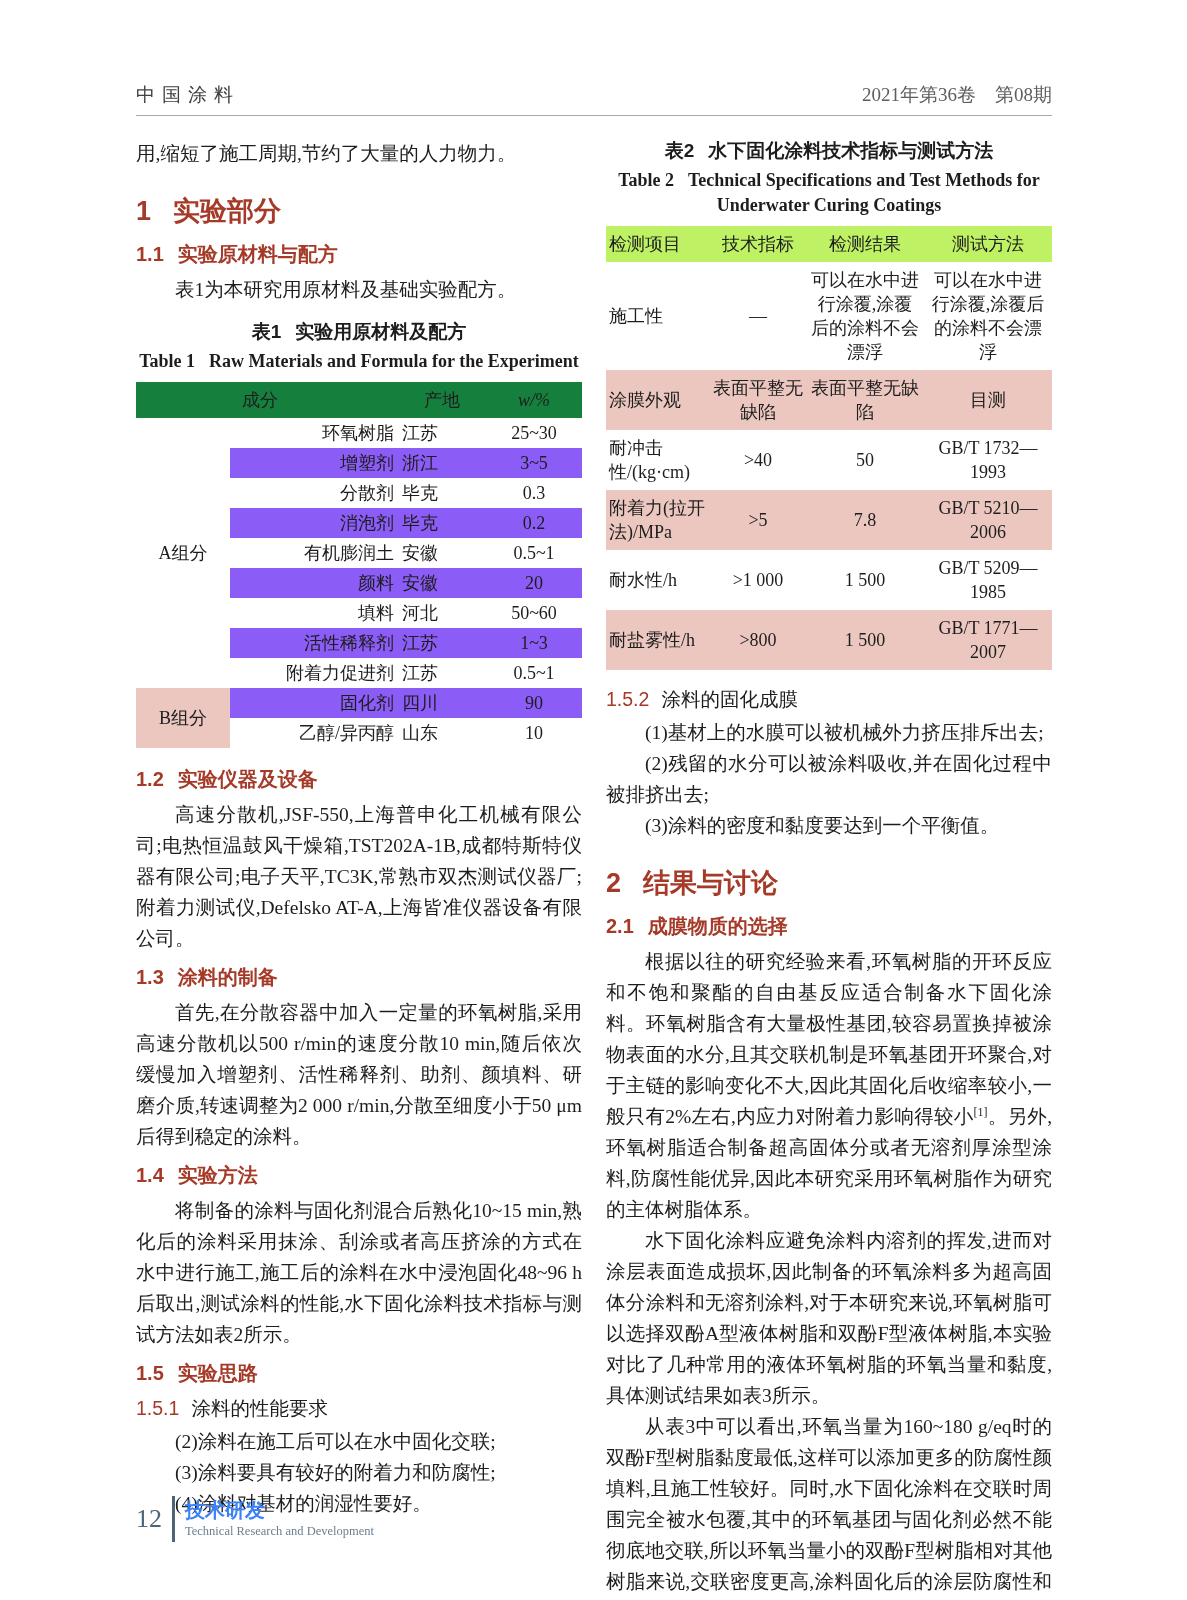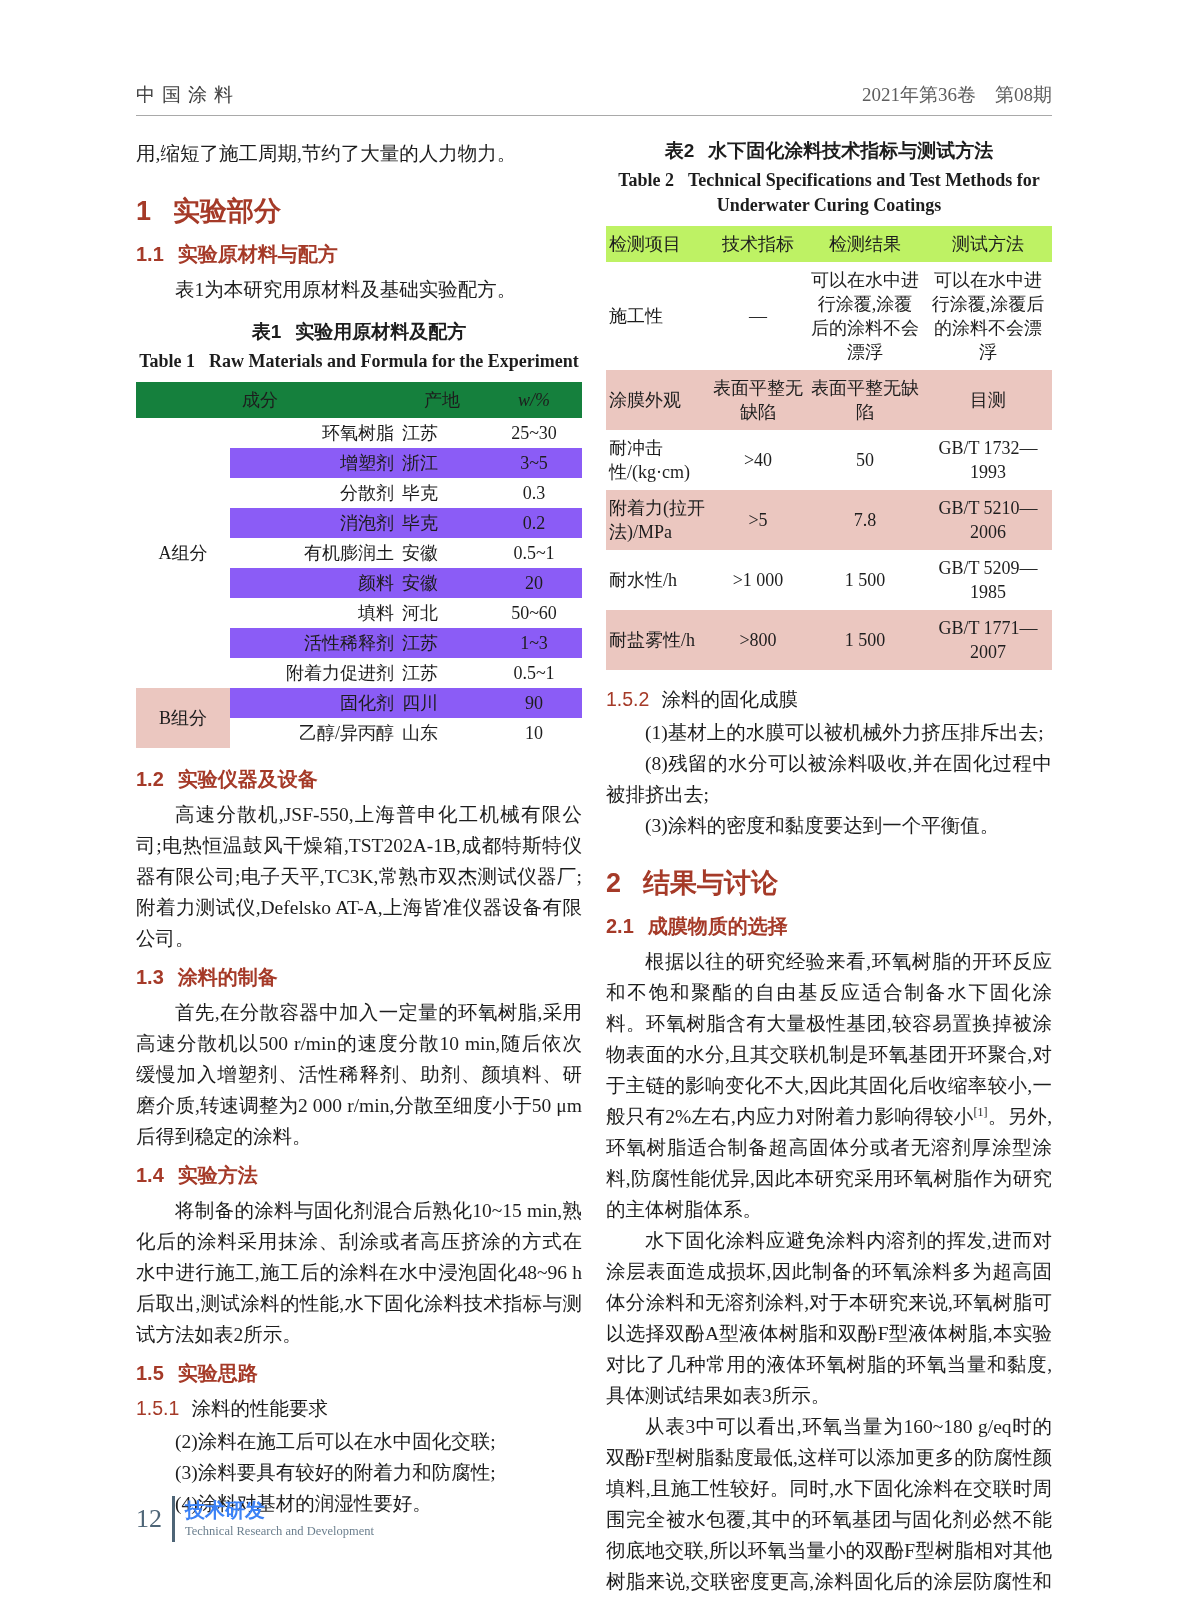--- a/index.html
+++ b/index.html
@@ -266,21 +266,21 @@
               <td class="c3">GB/T 1771—2007</td>
             </tr>
           </tbody>
       </table>
 
       <div class="h3" style="margin-top:14px;">
         <span class="num">1.5.2</span><span>涂料的固化成膜</span>
       </div>
       <div>
           <p class="body-p">(1)基材上的水膜可以被机械外力挤压排斥出去;</p>
-          <p class="body-p">(8)残留的水分可以被涂料吸收,并在固化过程中被排挤出去;</p>
+          <p class="body-p">(2)残留的水分可以被涂料吸收,并在固化过程中被排挤出去;</p>
           <p class="body-p">(3)涂料的密度和黏度要达到一个平衡值。</p>
         </div>
 
       <div class="h1">
         <span class="num">2</span><span>结果与讨论</span>
       </div>
       <div class="h2">
         <span class="num">2.1</span><span>成膜物质的选择</span>
       </div>
 

